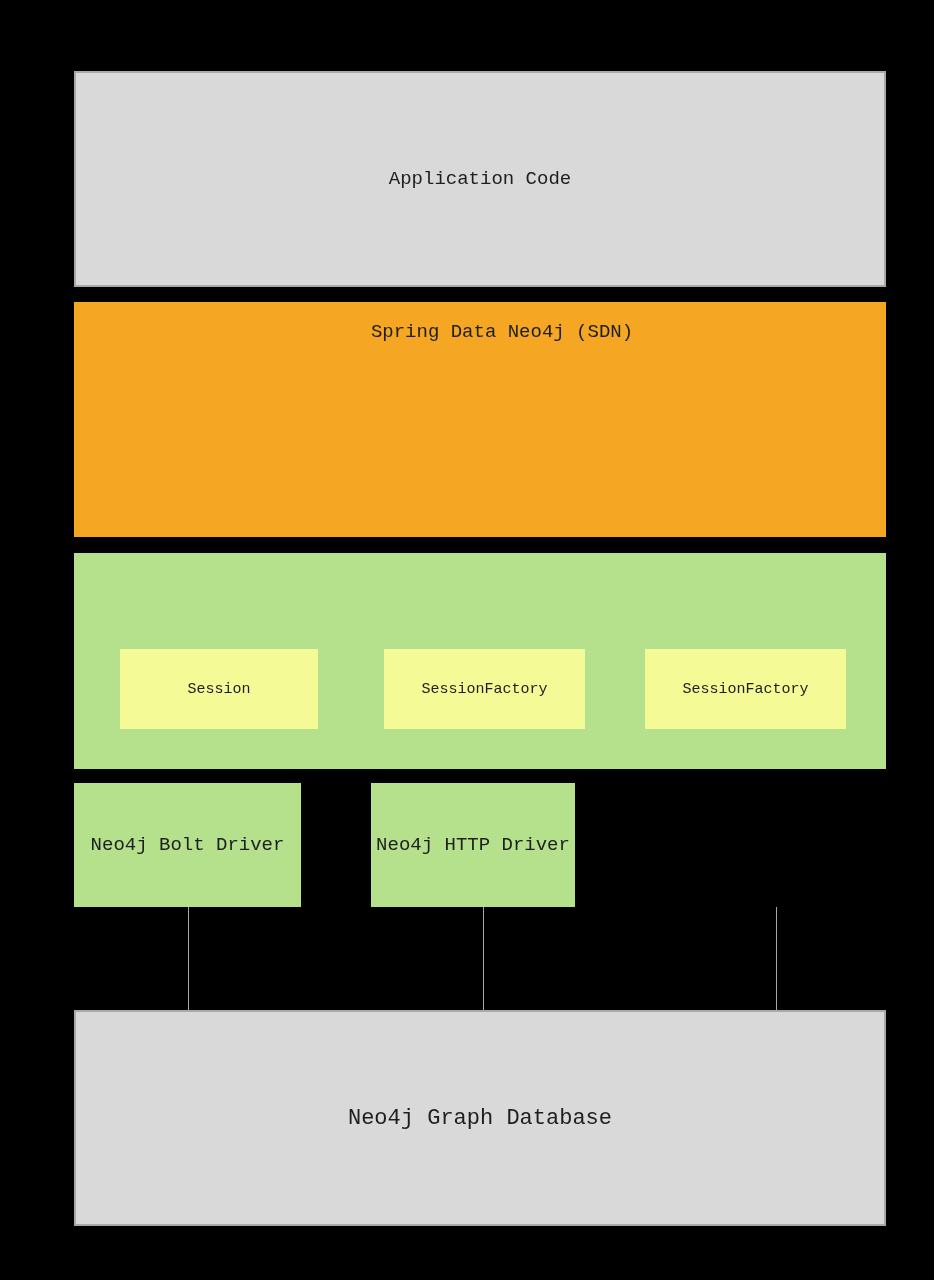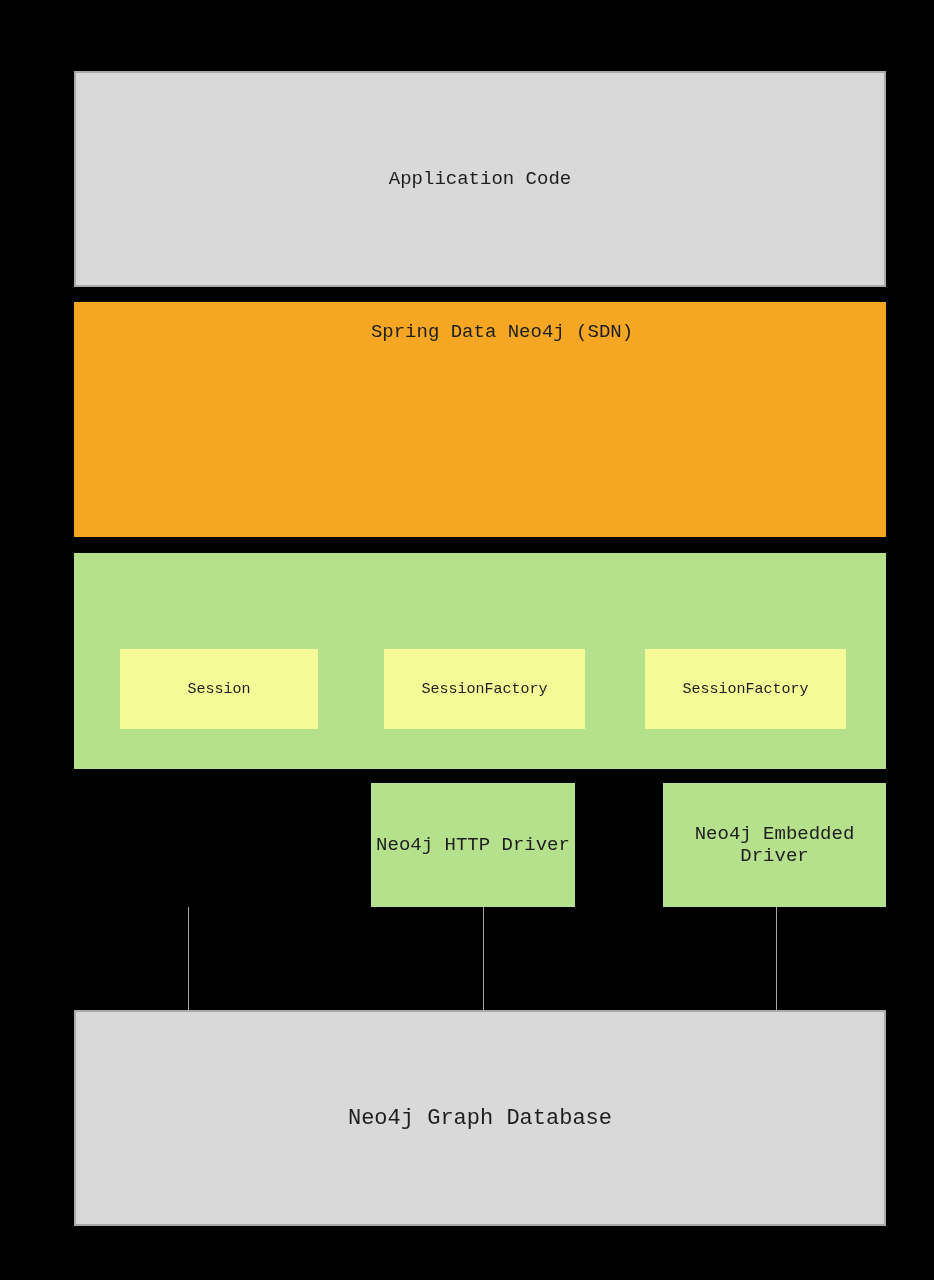--- a/index.html
+++ b/index.html
@@ -106,25 +106,25 @@
       <span>Session</span>
     </div>
     <div class="box ogm-child c1">
       <span>SessionFactory</span>
     </div>
     <div class="box ogm-child c2">
       <span>SessionFactory</span>
     </div>
   </div>
 
+  <div class="box driver-box d0">
+    <span>Neo4j Bolt Driver</span>
+  </div>
   <div class="box driver-box d1">
     <span>Neo4j HTTP Driver</span>
-  </div>
-  <div class="box driver-box d2">
-    <span>Neo4j Embedded Driver</span>
   </div>
 
   <div class="connector k0"></div>
   <div class="connector k1"></div>
   <div class="connector k2"></div>
 
   <div class="box db-box">
     <span>Neo4j Graph Database</span>
   </div>
 

